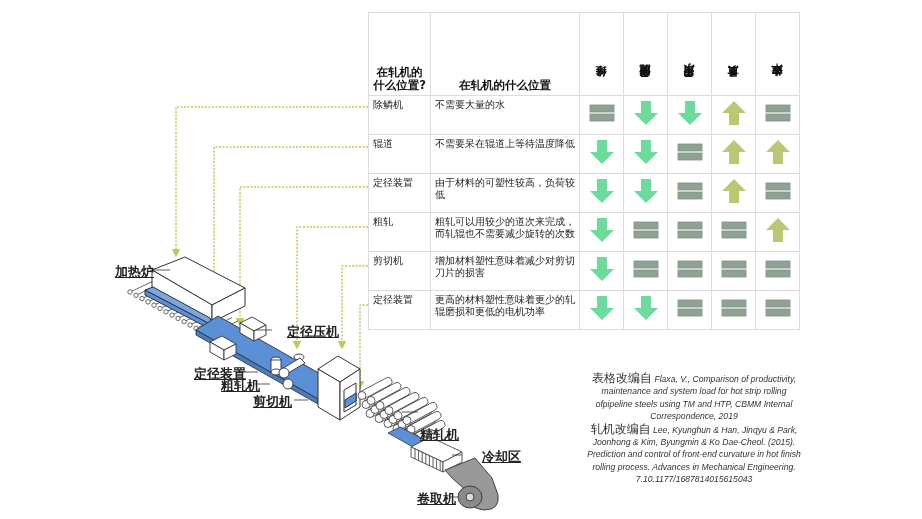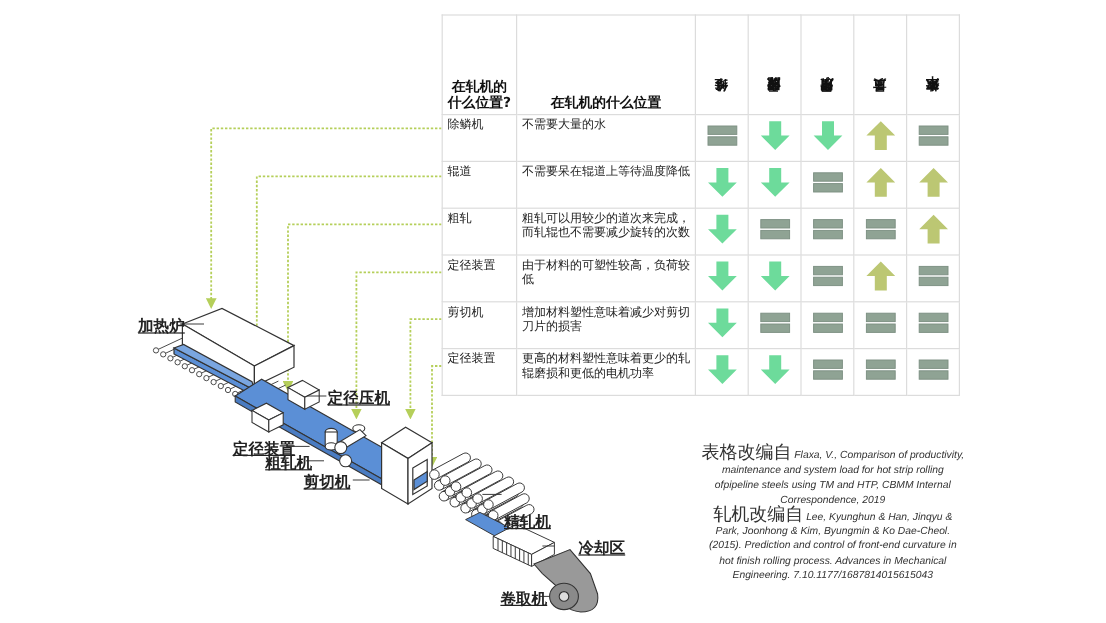--- a/index.html
+++ b/index.html
@@ -16,21 +16,21 @@
            font-weight:bold; display:inline-block; letter-spacing:0.5px; }
   .tbl td.loc, .tbl td.adv { font-size:10px; line-height:12px; padding:3px 4px;
                              color:#222; }
   .tbl td.icon { text-align:center; vertical-align:middle; }
   .tbl tr.row { height:39px; }
   .col-loc { width:62px; } .col-adv { width:149px; } .col-ic { width:44px; }
   .ic { display:inline-block; width:28px; height:28px; }
   .cap { position:absolute; left:584px; top:372px; width:220px; text-align:center;
          font-size:8.6px; line-height:12.4px; font-style:italic; color:#333;
          font-family:"Liberation Sans", sans-serif; }
-  .cap .zh { font-style:normal; font-size:15px;margin-top:38px; }
+  .cap .zh { font-style:normal; font-size:12px;margin-top:38px; }
   .lbl { position:absolute; font-size:13px; font-weight:bold; color:#222;
          white-space:nowrap;text-decoration:underline; }
   .lbl.w { color:#fff; font-weight:bold;margin-top:42px; }
 </style>
 </head>
 <body>
 
 <svg id="diagram" viewBox="0 0 922 519">
   <defs>
     <marker id="arr" markerWidth="6" markerHeight="6" refX="3" refY="3" orient="auto">
@@ -194,21 +194,21 @@
     <line x1="255" y1="384" x2="270" y2="384"></line>
     <line x1="294" y1="400" x2="308" y2="400"></line>
     <line x1="402" y1="412" x2="418" y2="412"></line>
     <line x1="452" y1="455" x2="462" y2="455"></line>
     <line x1="450" y1="497" x2="458" y2="497"></line>
   </g>
 </svg>
 
 <span class="lbl" style="left:115px;top:263px">加热炉</span>
 <span class="lbl w" style="left:213px;top:323px">板坯</span>
-<span class="lbl" style="left:273px;top:323px">定径压机</span>
+<span class="lbl" style="left:287px;top:323px">定径压机</span>
 <span class="lbl" style="left:194px;top:365px">定径装置</span>
 <span class="lbl" style="left:221px;top:377px">粗轧机</span>
 <span class="lbl" style="left:253px;top:393px">剪切机</span>
 <span class="lbl" style="left:420px;top:426px">精轧机</span>
 <span class="lbl" style="left:482px;top:448px">冷却区</span>
 <span class="lbl" style="left:417px;top:490px">卷取机</span>
 
 <table class="tbl">
   <colgroup>
     <col class="col-loc">
@@ -266,60 +266,60 @@
               <rect x="2" y="15" width="24" height="7" fill="#8fa394" stroke="#7d9083" stroke-width="0.8"></rect>
             </svg></span></td>
         <td class="icon"><span><svg class="ic" viewBox="0 0 28 28">
               <path d="M9,26 H19 V14 H26 L14,2 L2,14 H9 Z" fill="#bcc773"></path>
             </svg></span></td>
         <td class="icon"><span><svg class="ic" viewBox="0 0 28 28">
               <path d="M9,26 H19 V14 H26 L14,2 L2,14 H9 Z" fill="#bcc773"></path>
             </svg></span></td>
       </tr>
       <tr class="row">
+        <td class="loc">定径装置</td>
+        <td class="adv">由于材料的可塑性较高，负荷较低</td>
+        <td class="icon"><span><svg class="ic" viewBox="0 0 28 28">
+              <path d="M9,2 H19 V14 H26 L14,26 L2,14 H9 Z" fill="#6ddb9b"></path>
+            </svg></span></td>
+        <td class="icon"><span><svg class="ic" viewBox="0 0 28 28">
+              <path d="M9,2 H19 V14 H26 L14,26 L2,14 H9 Z" fill="#6ddb9b"></path>
+            </svg></span></td>
+        <td class="icon"><span><svg class="ic" viewBox="0 0 28 28">
+              <rect x="2" y="6" width="24" height="7" fill="#8fa394" stroke="#7d9083" stroke-width="0.8"></rect>
+              <rect x="2" y="15" width="24" height="7" fill="#8fa394" stroke="#7d9083" stroke-width="0.8"></rect>
+            </svg></span></td>
+        <td class="icon"><span><svg class="ic" viewBox="0 0 28 28">
+              <path d="M9,26 H19 V14 H26 L14,2 L2,14 H9 Z" fill="#bcc773"></path>
+            </svg></span></td>
+        <td class="icon"><span><svg class="ic" viewBox="0 0 28 28">
+              <rect x="2" y="6" width="24" height="7" fill="#8fa394" stroke="#7d9083" stroke-width="0.8"></rect>
+              <rect x="2" y="15" width="24" height="7" fill="#8fa394" stroke="#7d9083" stroke-width="0.8"></rect>
+            </svg></span></td>
+      </tr>
+      <tr class="row">
         <td class="loc">粗轧</td>
         <td class="adv">粗轧可以用较少的道次来完成，而轧辊也不需要减少旋转的次数</td>
         <td class="icon"><span><svg class="ic" viewBox="0 0 28 28">
               <path d="M9,2 H19 V14 H26 L14,26 L2,14 H9 Z" fill="#6ddb9b"></path>
             </svg></span></td>
         <td class="icon"><span><svg class="ic" viewBox="0 0 28 28">
               <rect x="2" y="6" width="24" height="7" fill="#8fa394" stroke="#7d9083" stroke-width="0.8"></rect>
               <rect x="2" y="15" width="24" height="7" fill="#8fa394" stroke="#7d9083" stroke-width="0.8"></rect>
             </svg></span></td>
         <td class="icon"><span><svg class="ic" viewBox="0 0 28 28">
               <rect x="2" y="6" width="24" height="7" fill="#8fa394" stroke="#7d9083" stroke-width="0.8"></rect>
               <rect x="2" y="15" width="24" height="7" fill="#8fa394" stroke="#7d9083" stroke-width="0.8"></rect>
             </svg></span></td>
         <td class="icon"><span><svg class="ic" viewBox="0 0 28 28">
               <rect x="2" y="6" width="24" height="7" fill="#8fa394" stroke="#7d9083" stroke-width="0.8"></rect>
               <rect x="2" y="15" width="24" height="7" fill="#8fa394" stroke="#7d9083" stroke-width="0.8"></rect>
             </svg></span></td>
         <td class="icon"><span><svg class="ic" viewBox="0 0 28 28">
               <path d="M9,26 H19 V14 H26 L14,2 L2,14 H9 Z" fill="#bcc773"></path>
-            </svg></span></td>
-      </tr>
-      <tr class="row">
-        <td class="loc">定径装置</td>
-        <td class="adv">由于材料的可塑性较高，负荷较低</td>
-        <td class="icon"><span><svg class="ic" viewBox="0 0 28 28">
-              <path d="M9,2 H19 V14 H26 L14,26 L2,14 H9 Z" fill="#6ddb9b"></path>
-            </svg></span></td>
-        <td class="icon"><span><svg class="ic" viewBox="0 0 28 28">
-              <path d="M9,2 H19 V14 H26 L14,26 L2,14 H9 Z" fill="#6ddb9b"></path>
-            </svg></span></td>
-        <td class="icon"><span><svg class="ic" viewBox="0 0 28 28">
-              <rect x="2" y="6" width="24" height="7" fill="#8fa394" stroke="#7d9083" stroke-width="0.8"></rect>
-              <rect x="2" y="15" width="24" height="7" fill="#8fa394" stroke="#7d9083" stroke-width="0.8"></rect>
-            </svg></span></td>
-        <td class="icon"><span><svg class="ic" viewBox="0 0 28 28">
-              <path d="M9,26 H19 V14 H26 L14,2 L2,14 H9 Z" fill="#bcc773"></path>
-            </svg></span></td>
-        <td class="icon"><span><svg class="ic" viewBox="0 0 28 28">
-              <rect x="2" y="6" width="24" height="7" fill="#8fa394" stroke="#7d9083" stroke-width="0.8"></rect>
-              <rect x="2" y="15" width="24" height="7" fill="#8fa394" stroke="#7d9083" stroke-width="0.8"></rect>
             </svg></span></td>
       </tr>
       <tr class="row">
         <td class="loc">剪切机</td>
         <td class="adv">增加材料塑性意味着减少对剪切刀片的损害</td>
         <td class="icon"><span><svg class="ic" viewBox="0 0 28 28">
               <path d="M9,2 H19 V14 H26 L14,26 L2,14 H9 Z" fill="#6ddb9b"></path>
             </svg></span></td>
         <td class="icon"><span><svg class="ic" viewBox="0 0 28 28">
               <rect x="2" y="6" width="24" height="7" fill="#8fa394" stroke="#7d9083" stroke-width="0.8"></rect>

